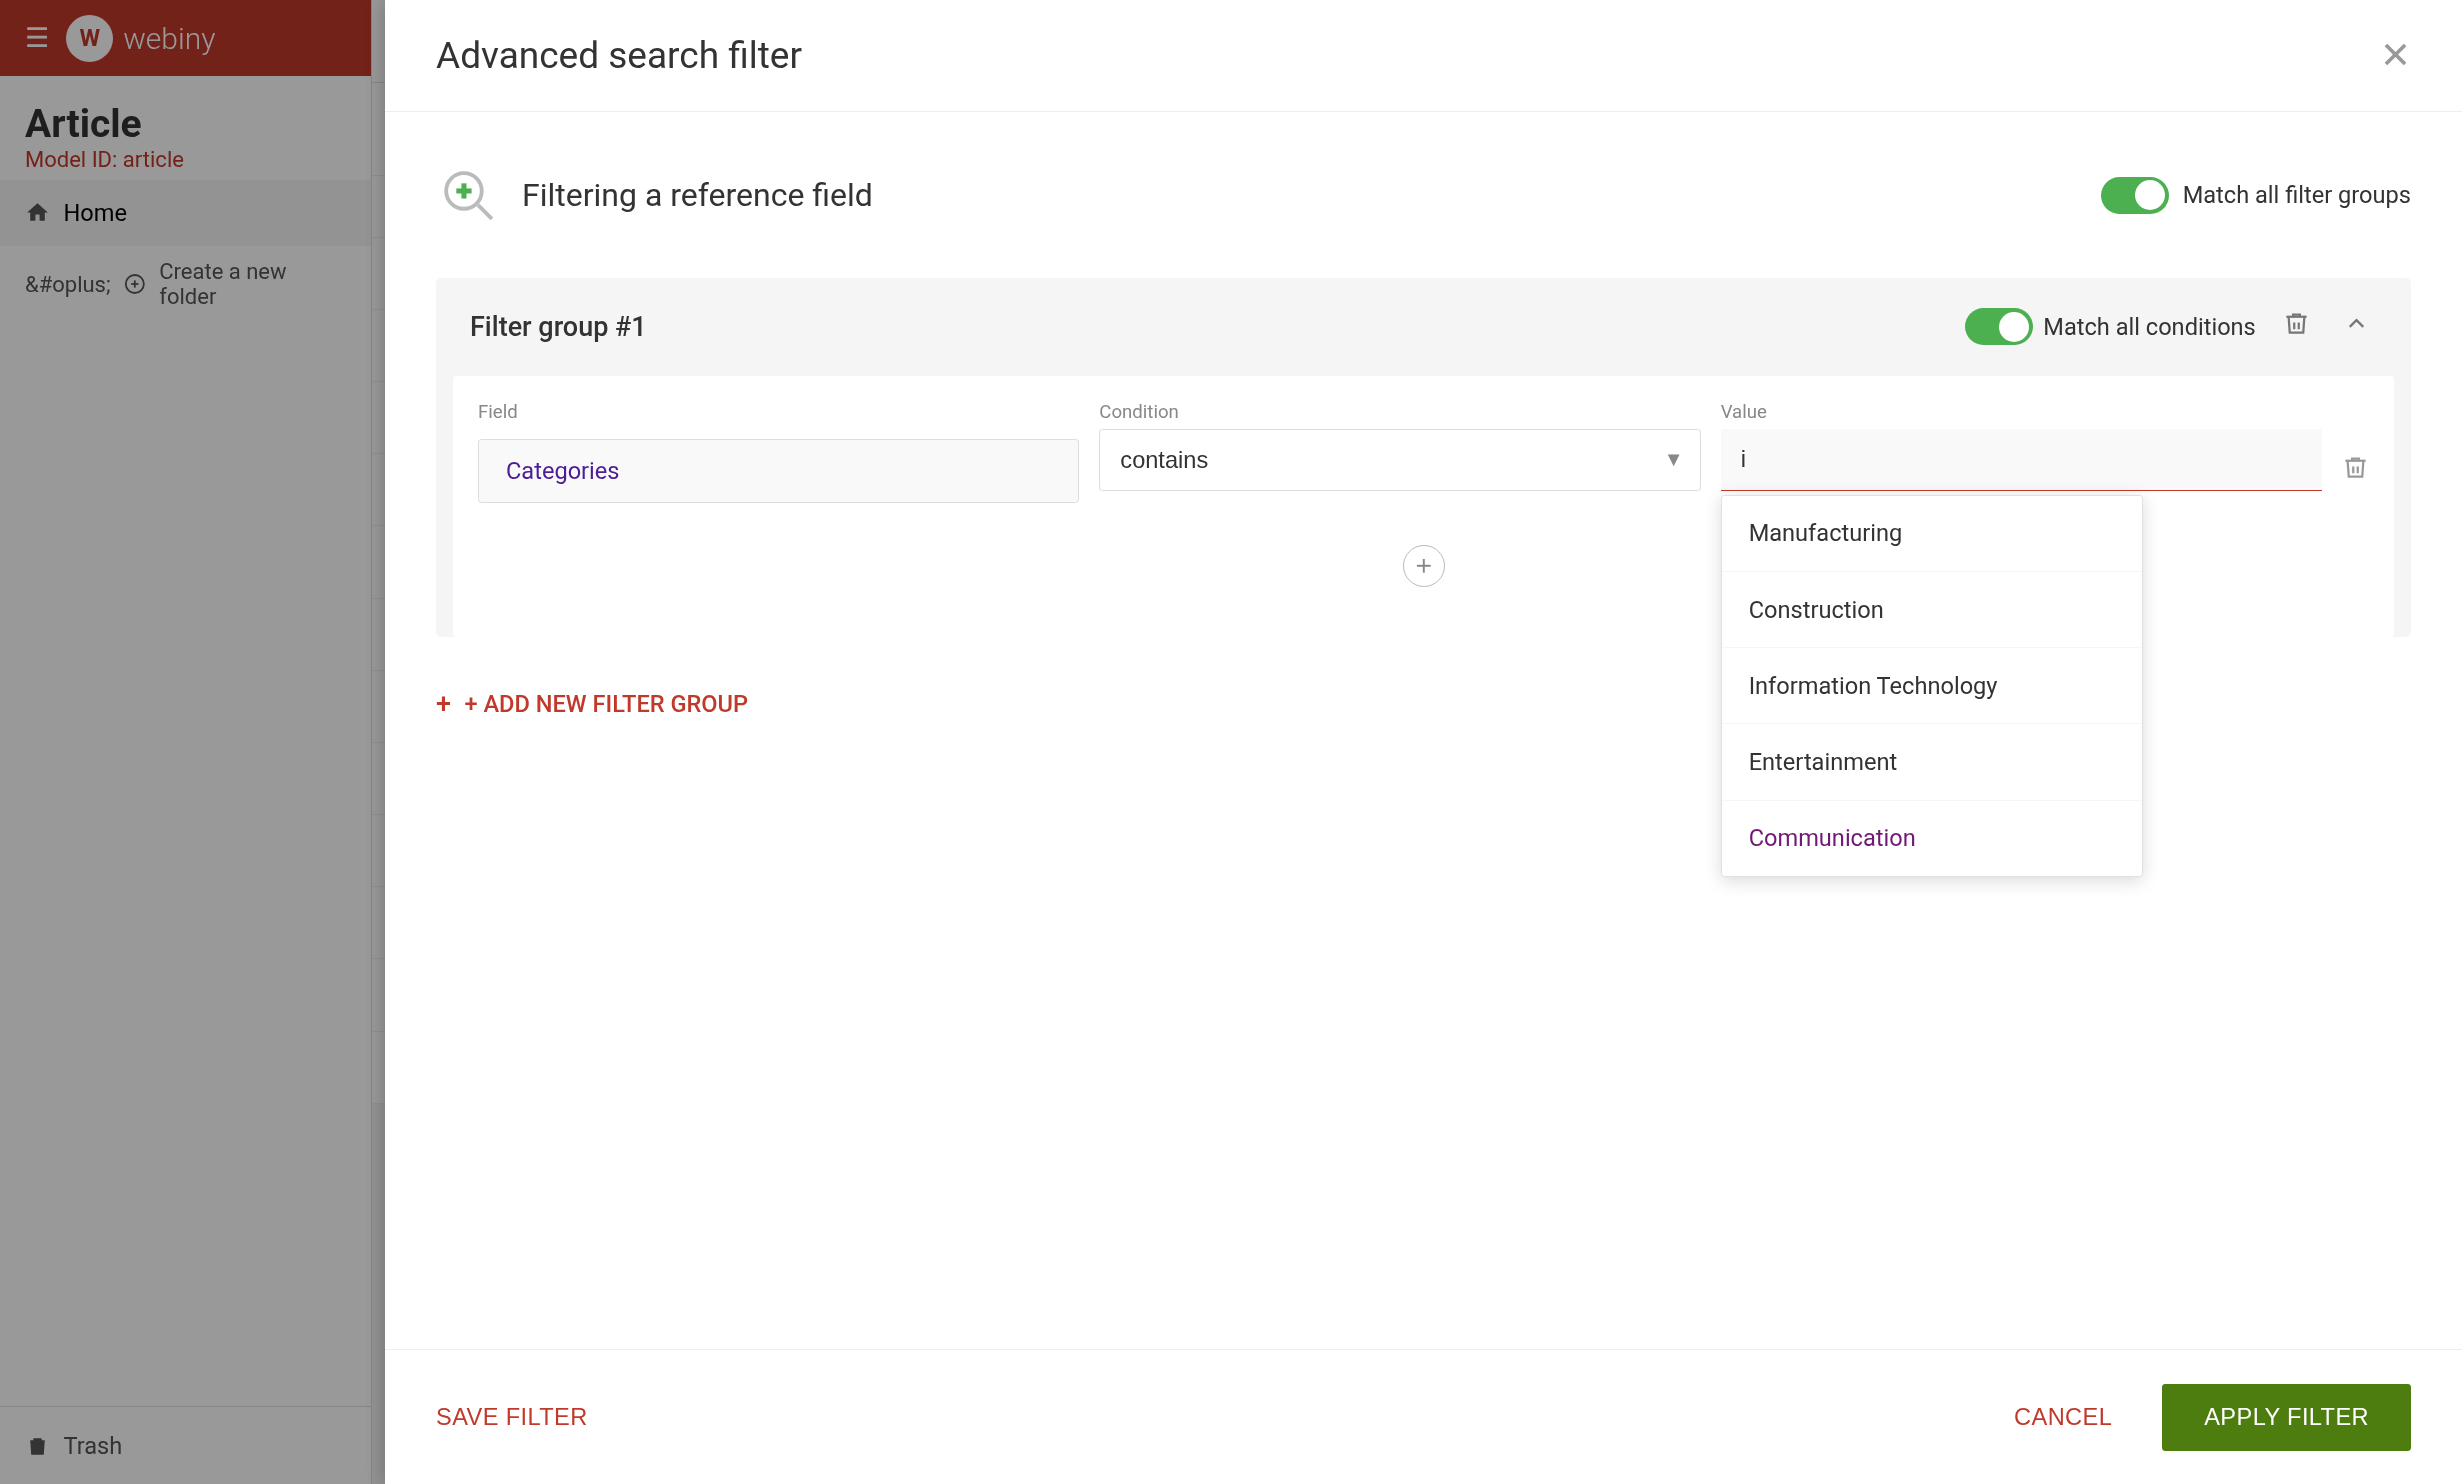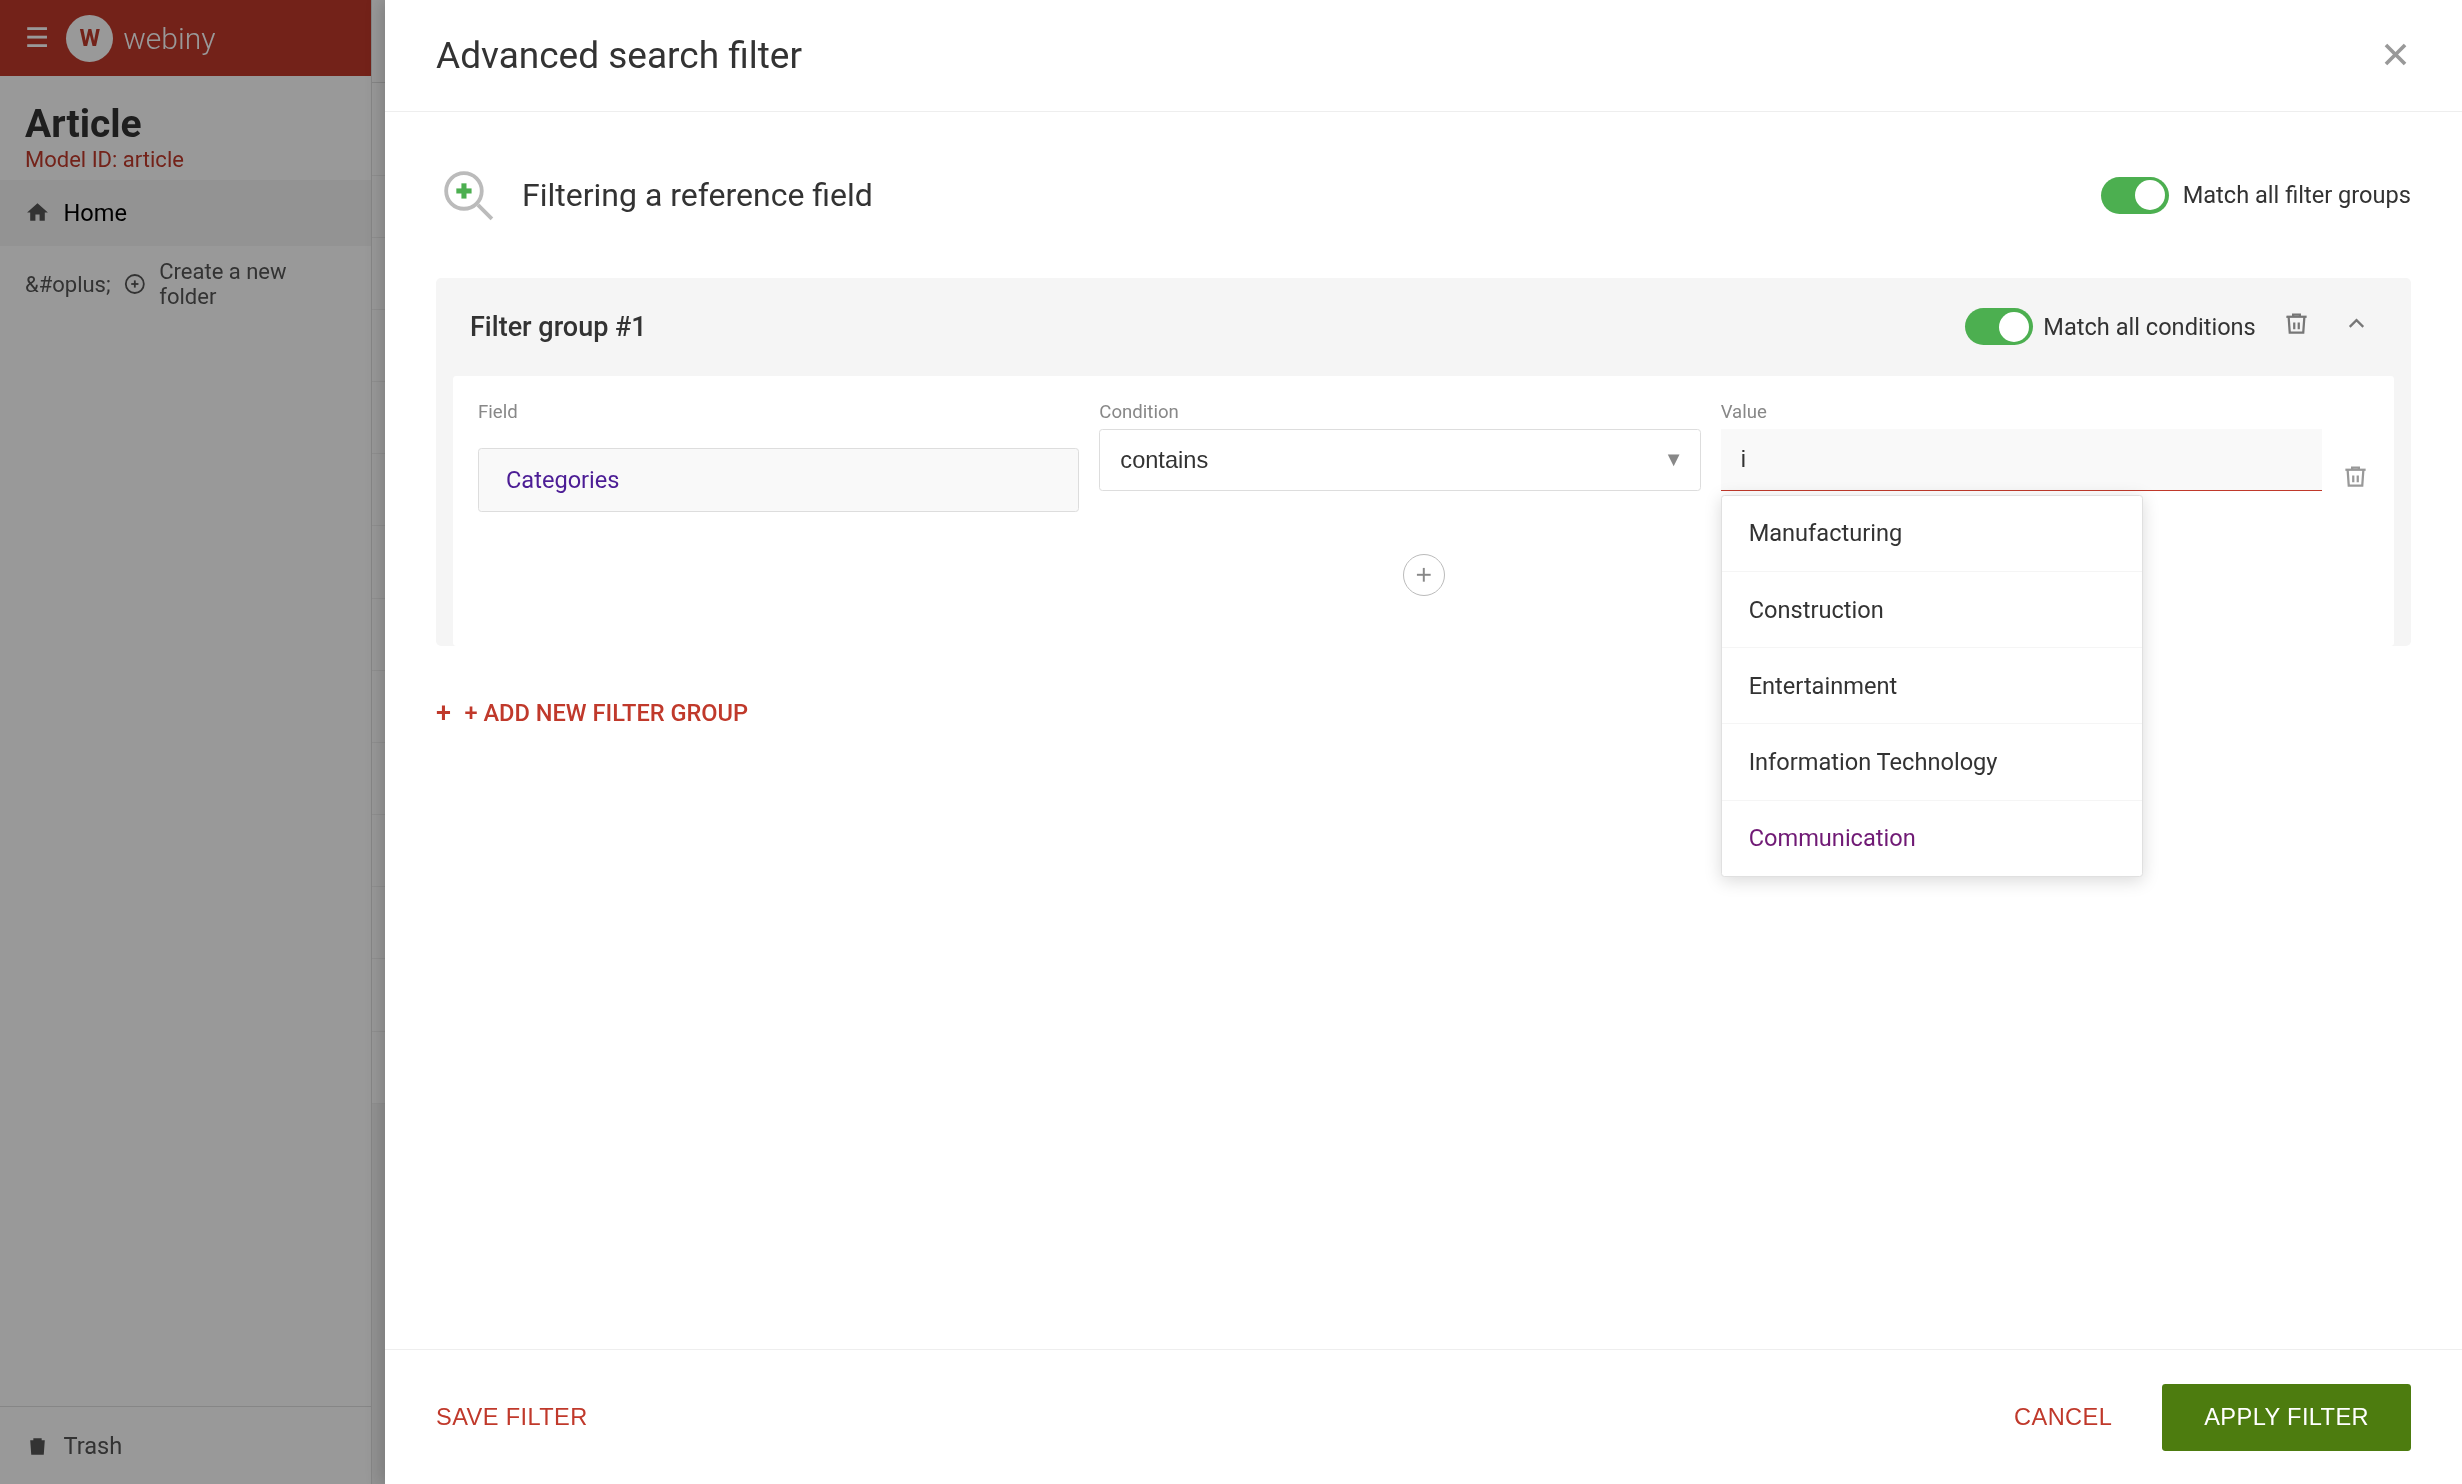--- a/index.html
+++ b/index.html
@@ -78,21 +78,21 @@
     .filter-group-header { display: flex; align-items: center; justify-content: space-between; padding: 25px 34px; }
     .filter-group-title { font-size: 27px; color: #333; font-weight: 500; }
     .filter-group-controls { display: flex; align-items: center; gap: 20px; }
     .filter-group-toggle { display: flex; align-items: center; gap: 10px; }
     .icon-btn { cursor: pointer; color: #777; font-size: 27px; padding: 6.8px; }
 
     .filter-group-body { background: #fff; margin: 0 17px 17px; border-radius: 3.4px; padding: 25px; }
 
     .filter-row { display: flex; align-items: flex-start; gap: 20px; margin-bottom: 17px; }
     .filter-field { flex: 1; }
-    .filter-field label { font-size: 18.6px; color: #888; display: block; margin-bottom: 25px; }
+    .filter-field label { font-size: 18.6px; color: #888; display: block; margin-bottom: 16px; }
     .filter-field input, .filter-field .field-display { width: 100%; padding: 17px 20px; border: 0.8px solid #ddd; border-radius: 3.4px; font-size: 23.6px; color: #333; background: #fff; }
     .filter-field .field-display { background: #f9f9f9; color: #4c1d95; padding-left: 27px; }
 
     .condition-field { flex: 1; position: relative; }
     .condition-field label { font-size: 18.6px; color: #888; display: block; margin-bottom: 6.8px; }
     .condition-select { width: 100%; padding: 17px 20px; border: 0.8px solid #ddd; border-radius: 3.4px; font-size: 23.6px; color: #333; background: #fff; appearance: none; cursor: pointer; }
     .condition-chevron { position: absolute; right: 17px; bottom: 20px; color: #888; font-size: 20px; }
 
     .value-field { flex: 1; position: relative; }
     .value-field label { font-size: 18.6px; color: #888; display: block; margin-bottom: 6.8px; }
@@ -425,22 +425,22 @@
               <span class="condition-chevron">▼</span>
             </div>
 
             <div class="value-field" style="position:relative;">
               <label>Value</label>
               <input type="text" class="value-input" value="i" style="">
               
               <div class="dropdown-list" id="value-dropdown">
               <div class="dropdown-item">Manufacturing</div>
                   <div class="dropdown-item">Construction</div>
+                  <div class="dropdown-item">Information Technology</div>
                   <div class="dropdown-item">Entertainment</div>
-                  <div class="dropdown-item">Information Technology</div>
                   <div class="dropdown-item partial">Communication</div>
                 </div>
             </div>
 
             <div class="delete-btn">
               <svg width="27" height="27" viewBox="0 0 24 24" fill="none" stroke="#999" stroke-width="2">
                   <polyline points="3 6 5 6 21 6"></polyline>
                   <path d="M19 6l-1 14H6L5 6"></path>
                   <path d="M10 11v6M14 11v6"></path>
                   <path d="M9 6V4h6v2"></path>

